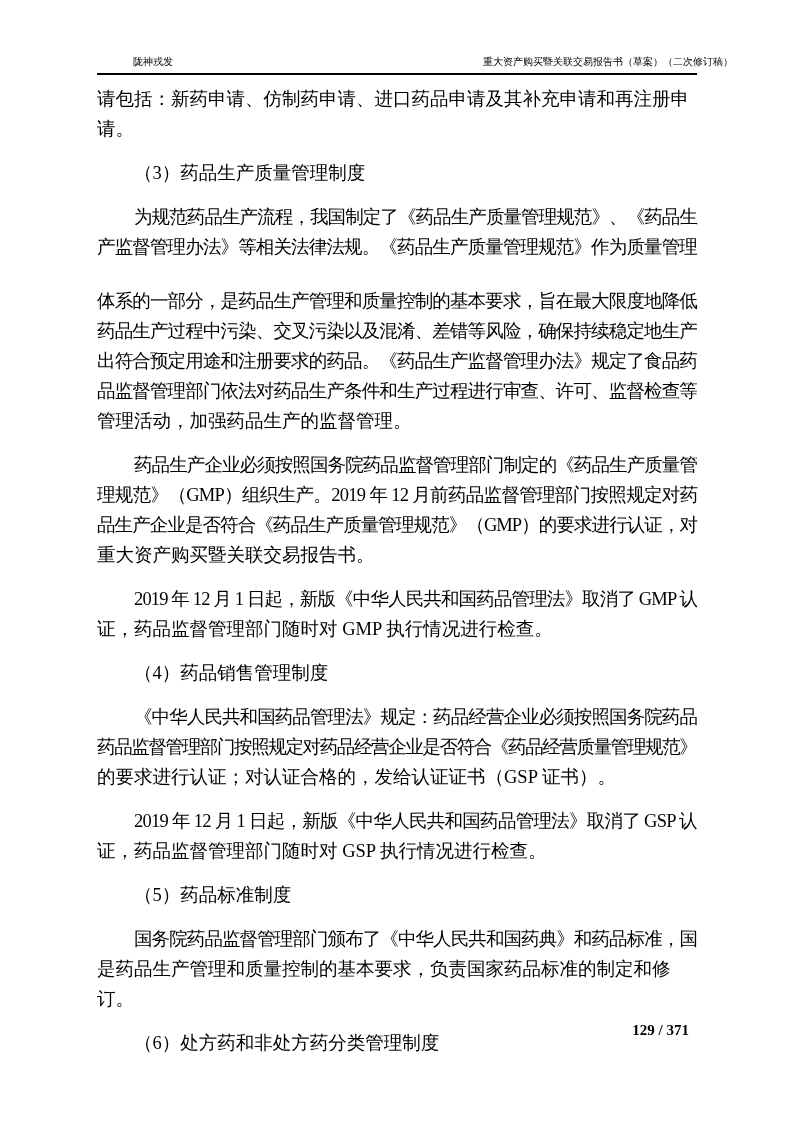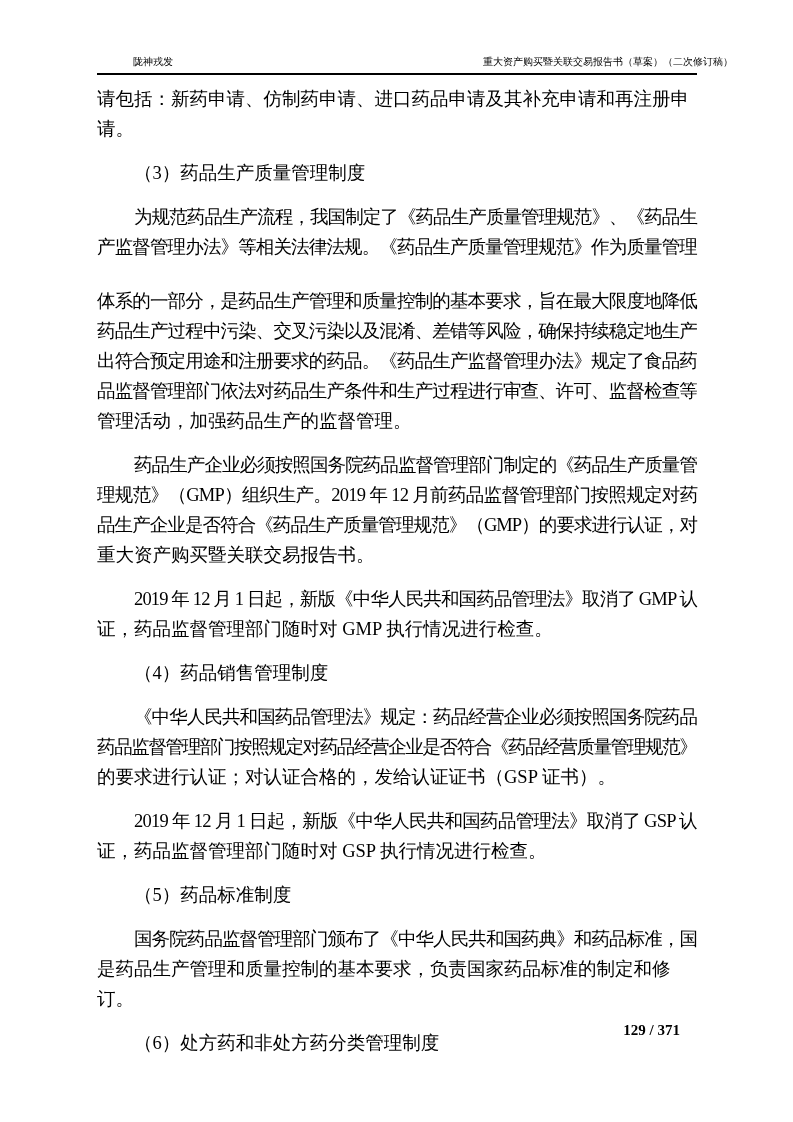--- a/index.html
+++ b/index.html
@@ -22,21 +22,21 @@
     height: 0; border-top: 2px solid #000000;
   }
   .doc-body {
     position: absolute; left: 97px; top: 84px; width: 600px;
     font-size: 18.5px; line-height: 30px;
   }
   .block { margin: 0 0 14px 0; }
   .line { width: 600px; text-align: left; }
   .line.indent { text-indent: 37px; }
   .footer {
-    position: absolute; left: 97px; top: 1021px; width: 583px;
+    position: absolute; left: 106px; top: 1021px; width: 583px;
     text-align: right; font-size: 15px; font-weight: bold; line-height: 18px;
   }
 </style>
 </head>
 <body>
 
 <div class="page">
 
   <div class="header">
     <span>陇神戎发</span>

